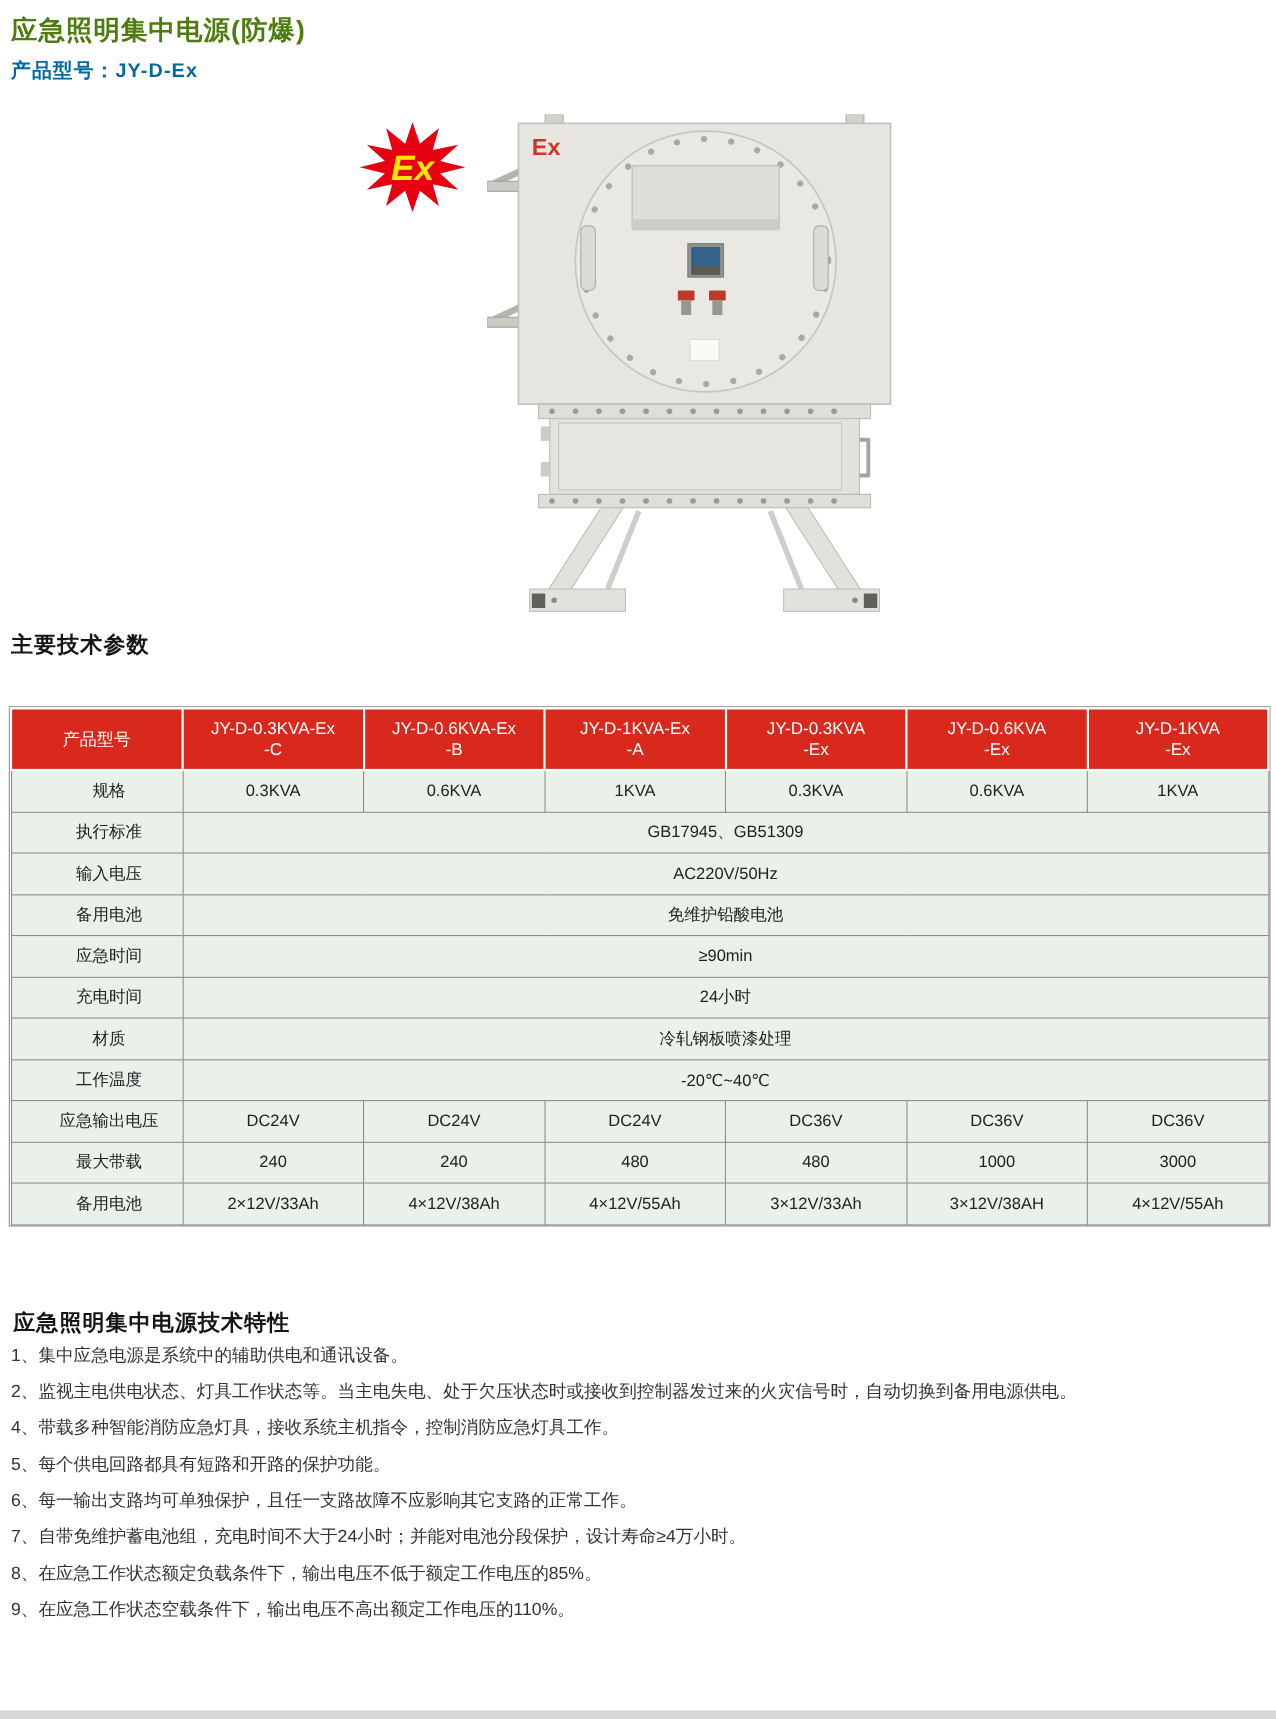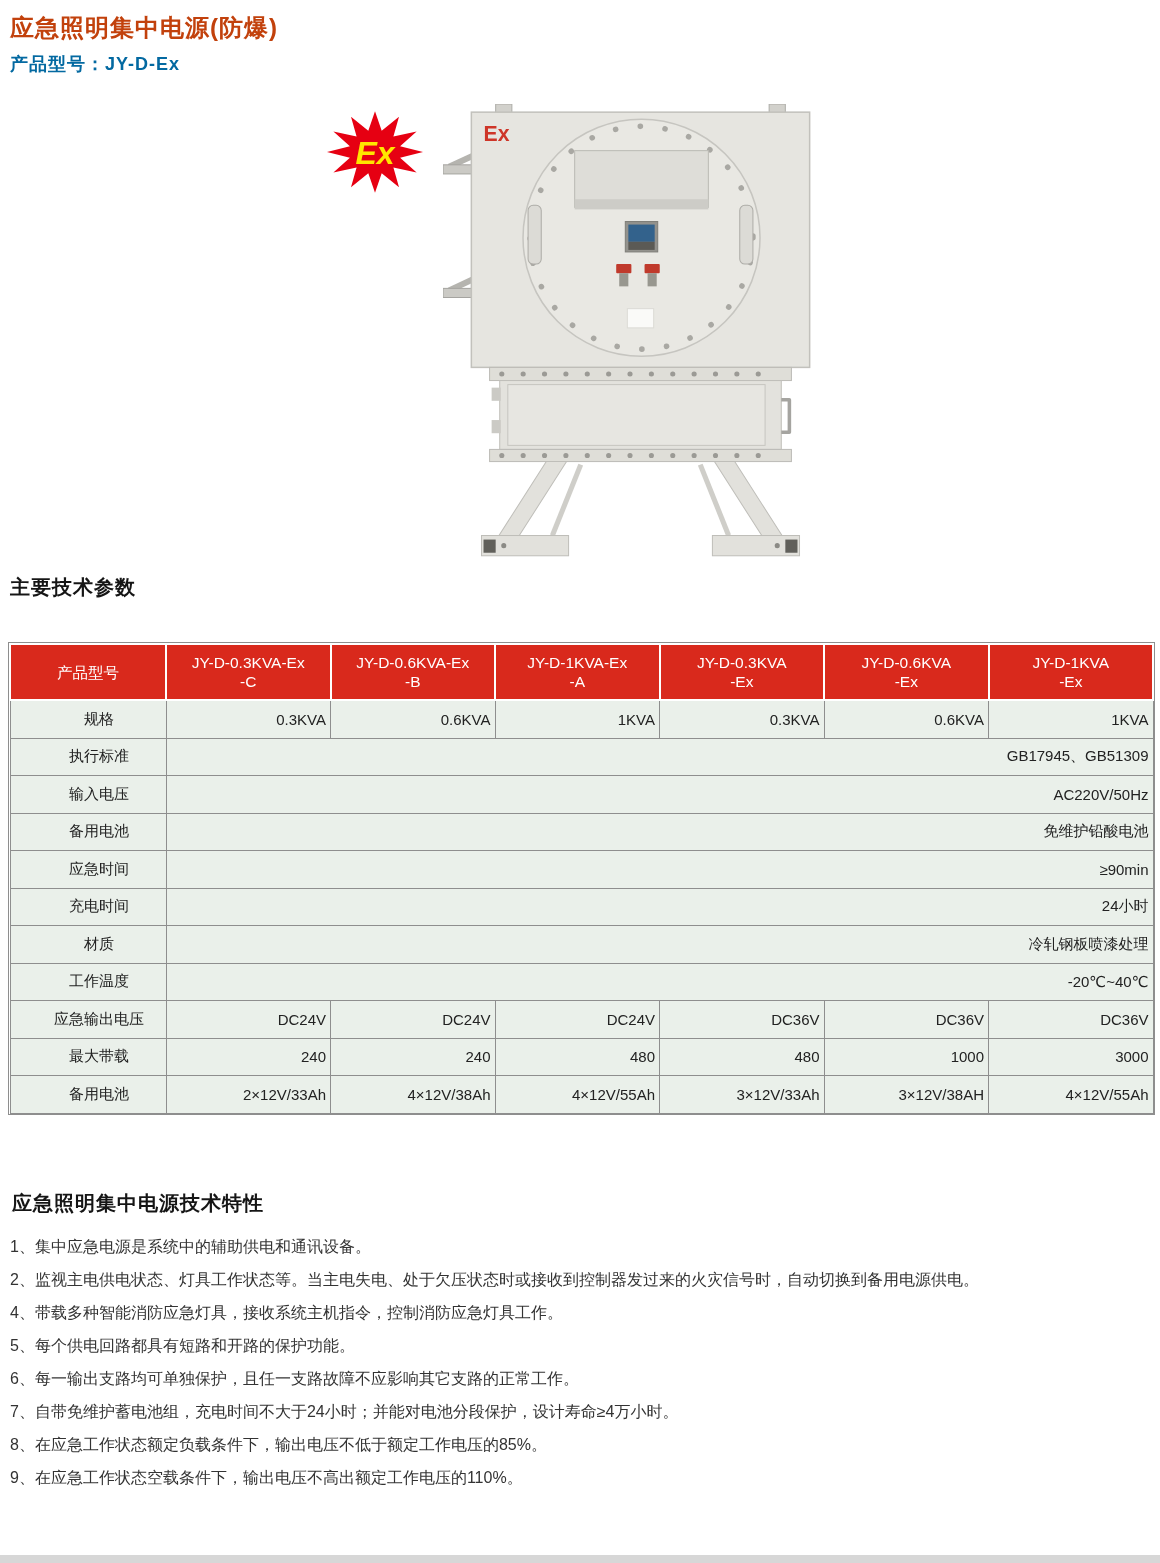--- a/index.html
+++ b/index.html
@@ -2,38 +2,38 @@
 <html><head>
 <meta charset="utf-8">
 <style>
   html,body{margin:0;padding:0;background:#ffffff;}
   .page{
     position:relative;width:1160px;height:1563px;background:#ffffff;
     font-family:"Liberation Sans","DejaVu Sans",sans-serif;color:#222;overflow:hidden;
   }
   
   .title-block{position:absolute;left:10px;top:12px;}
-  .main-title{font-size:24px;font-weight:bold;color:#c2410c;letter-spacing:1px;line-height:32px;text-align:right;}
+  .main-title{font-size:24px;font-weight:bold;color:#4d7c0f;letter-spacing:1px;line-height:32px;text-align:right;}
   .model-title{font-size:18px;font-weight:bold;color:#0369a1;letter-spacing:1px;line-height:40px;}
   
   .star-wrap{position:absolute;left:323px;top:106px;width:104px;height:92px;}
   .cabinet-wrap{position:absolute;left:443px;top:104px;width:395px;height:466px;}
   
   .specs{position:absolute;left:8px;top:574px;width:1147px;}
   .section-heading{font-size:20px;font-weight:bold;color:#151515;letter-spacing:1px;margin:0 0 0 2px;line-height:26px;}
   .table-wrap{border:1px solid #8e8e8e;margin-top:42px;}
   table.specs-table{border-collapse:collapse;width:100%;table-layout:fixed;}
   table.specs-table th{
     background:#D9291C;color:#ffffff;font-weight:normal;font-size:15.5px;line-height:19px;
     border:2px solid #ffffff;height:54px;white-space:pre-line;text-align:center;padding:0 2px;
   }
   table.specs-table th.param-col{width:150px;}
   table.specs-table td{
     background:#EAF0EA;border:1px solid #8e8e8e;height:36.5px;font-size:15px;color:#222;
-    text-align:right;padding:0 4px;
+    text-align:center;padding:0 4px;
   }
   table.specs-table td.row-label{text-align:center;padding-left:26px;}
   
   .features{position:absolute;left:10px;top:1190px;width:1148px;}
   .feature-item{font-size:16px;line-height:33px;color:#333;white-space:nowrap;}
   
   .bottom-bar{position:absolute;left:0;top:1555px;width:1160px;height:8px;background:#D7D7D7;}
 </style>
 </head>
 <body>
@@ -196,21 +196,21 @@
               <td>3×12V/38AH</td>
               <td>4×12V/55Ah</td>
             </tr>
           </tbody>
       </table>
     </div>
   </div>
 
   <div class="features">
     <div class="section-heading">应急照明集中电源技术特性</div>
-    <div style="margin-top:14px;">
+    <div style="">
         <div class="feature-item">1、集中应急电源是系统中的辅助供电和通讯设备。</div>
         <div class="feature-item">2、监视主电供电状态、灯具工作状态等。当主电失电、处于欠压状态时或接收到控制器发过来的火灾信号时，自动切换到备用电源供电。</div>
         <div class="feature-item">4、带载多种智能消防应急灯具，接收系统主机指令，控制消防应急灯具工作。</div>
         <div class="feature-item">5、每个供电回路都具有短路和开路的保护功能。</div>
         <div class="feature-item">6、每一输出支路均可单独保护，且任一支路故障不应影响其它支路的正常工作。</div>
         <div class="feature-item">7、自带免维护蓄电池组，充电时间不大于24小时；并能对电池分段保护，设计寿命≥4万小时。</div>
         <div class="feature-item">8、在应急工作状态额定负载条件下，输出电压不低于额定工作电压的85%。</div>
         <div class="feature-item">9、在应急工作状态空载条件下，输出电压不高出额定工作电压的110%。</div>
       </div>
   </div>

